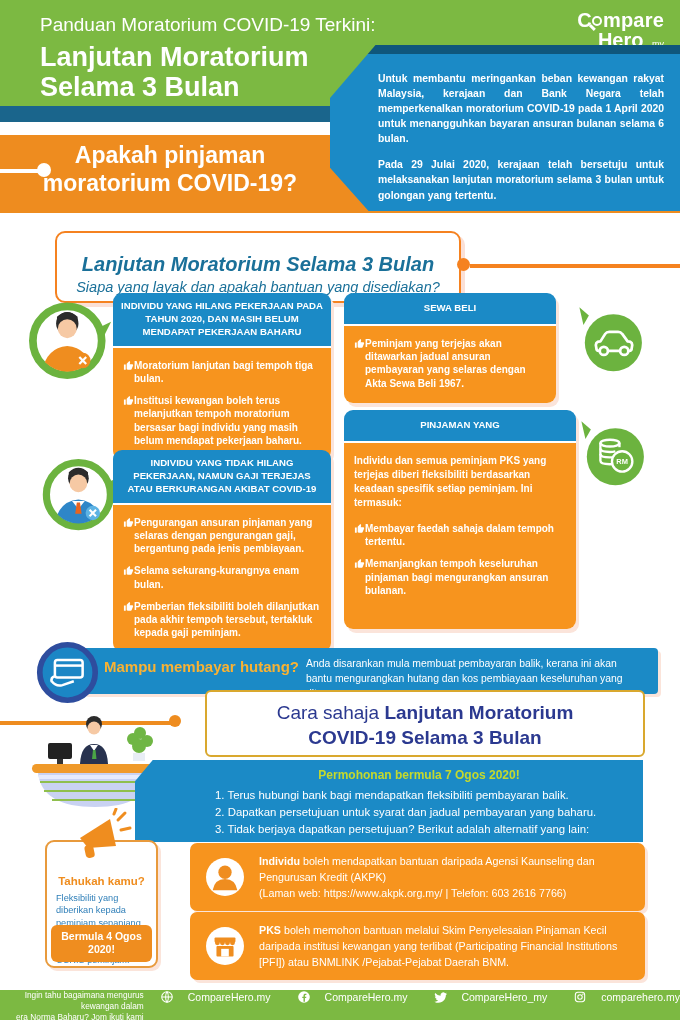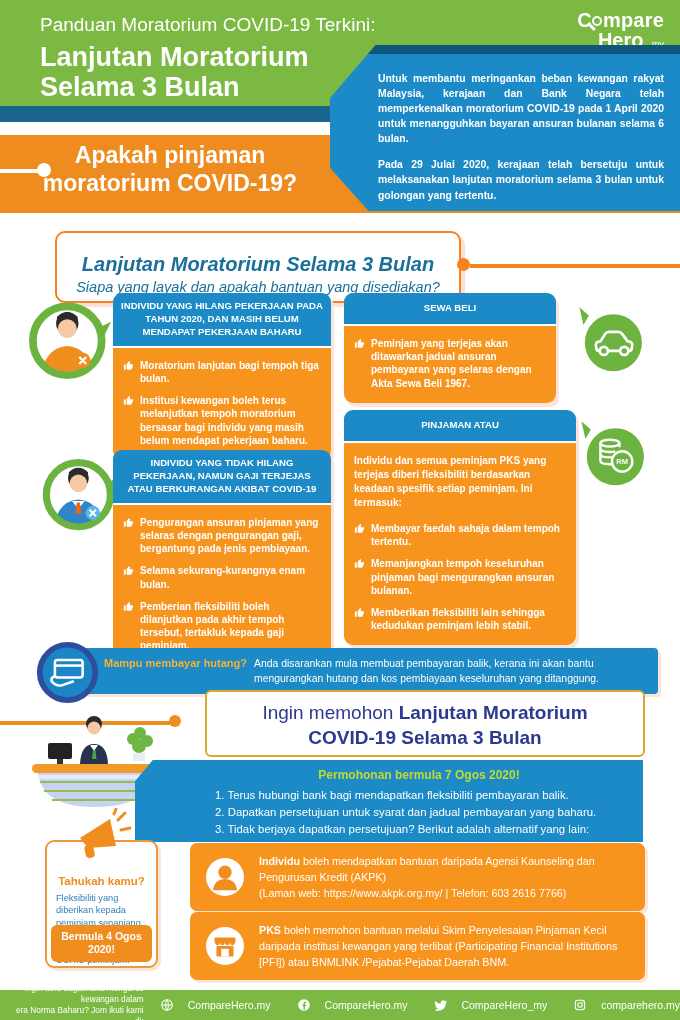--- a/index.html
+++ b/index.html
@@ -38,37 +38,37 @@
     text-align:center;color:#1a7099;box-shadow:4px 4px 0 #fbe0d6;padding-top:20px}
   .title-card .t{font-size:20px;font-weight:bold;font-style:italic}
   .title-card .s{font-size:14.5px;font-style:italic;margin-top:3px}
   .conn-orange1{left:470px;top:264px;width:210px;height:3.5px;background:#f58220}
   .dot-orange1{left:457px;top:258px;width:13px;height:13px;border-radius:50%;background:#f58220}
 
   .info-card{width:218px;box-shadow:3px 4px 0 #fbe4da;border-radius:9px}
   .info-card .hd{background:#1b8ac6;border-radius:9px 9px 0 0;padding:7px 8px;margin-bottom:2px;
     color:#fff;font-weight:bold;font-size:9.6px;line-height:1.35;text-align:center}
   .info-card .bd{background:#f7941e;border-radius:0 0 9px 9px;padding:11px 9px 4px 10px;color:#fff}
-  .bullet{display:flex;gap:6px;margin-bottom:9px;font-size:10px;font-weight:bold;line-height:1.32}
+  .bullet{display:flex;margin-bottom:9px;font-size:10px;font-weight:bold;line-height:1.32}
   .bullet svg{width:11px;height:11px;flex-shrink:0;margin-top:1px}
   .card-intro{font-size:10px;font-weight:bold;line-height:1.4;margin-bottom:12px}
 
   .cardL1{left:113px;top:293px}
   .cardL2{left:113px;top:450px}
   .cardR1{left:344px;top:293px;width:212px}
   .cardR2{left:344px;top:410px;width:232px}
   .cardR1 .bd{min-height:72px}
   .cardR2 .bd{min-height:186px}
 
   .bubble{pointer-events:none}
 
   
   .advice{left:82px;top:648px;width:576px;height:46px;background:#1b8ac6;border-radius:4px;
     display:flex;align-items:flex-start;padding:8px 14px 8px 22px;box-shadow:3px 3px 0 #fbe4da}
-  .advice .lbl{color:#f9b233;font-weight:bold;font-size:11px;white-space:nowrap;margin-right:7px;line-height:1.4}
+  .advice .lbl{color:#f9b233;font-weight:bold;font-size:15px;white-space:nowrap;margin-right:7px;line-height:1.4}
   .advice .txt{color:#fff;font-size:10.4px;line-height:1.45}
   .payicon{left:36px;top:641px;width:63px;height:63px;z-index:5}
 
   
   .apply-title{left:205px;top:690px;width:440px;height:67px;background:#fff;border:2.5px solid #d9a82e;border-radius:6px;
     text-align:center;color:#2b3990;font-size:19px;line-height:1.3;padding-top:9px}
   .apply-title b{font-weight:bold}
   .conn-orange2{left:0;top:721px;width:172px;height:3.5px;background:#ee8c1f}
   .dot-orange2{left:169px;top:715px;width:12px;height:12px;border-radius:50%;background:#ee8c1f}
   .deskart{left:30px;top:712px;width:130px;height:95px}
@@ -88,21 +88,21 @@
 
   .dyk{left:45px;top:840px;width:113px;height:128px;background:#fff;border:2.5px solid #e89a3c;border-radius:9px;
     box-shadow:3px 3px 0 #fbe4da}
   .dyk .t{margin-top:33px;text-align:center;color:#ef8d1f;font-weight:bold;font-size:11.5px}
   .dyk .b{margin-top:5px;padding:0 9px;color:#2f7fb8;font-size:9.2px;line-height:1.35}
   .dyk .f{position:absolute;left:4px;right:4px;bottom:4px;background:#ef8d1f;border-radius:6px;
     text-align:center;color:#fff;font-weight:bold;font-size:10.5px;line-height:1.3;padding:5px 2px}
   .mega{left:70px;top:808px;width:64px;height:52px;z-index:6}
 
   
-  .foot{left:0;top:990px;width:680px;height:30px;background:#7cb942;display:flex;align-items:center}
+  .foot{left:0;top:990px;width:680px;height:30px;background:#7cb942;display:flex;align-items:flex-start}
   .foot .prompt{width:196px;text-align:right;color:#fff;font-size:8.3px;line-height:1.35;margin-left:8px}
   .socials{display:flex;align-items:center;gap:26px;margin-left:16px}
   .soc{display:flex;align-items:center;gap:14px;color:#fff;font-size:10.5px}
   .soc svg{width:14px;height:14px}
 </style>
 </head>
 <body>
 
 <div class="page">
 
@@ -253,45 +253,39 @@
         <div class="bullet">
           <svg viewBox="0 0 24 24" fill="#fff">
             <path d="M2 10h4v11H2zM22 11c0-1.1-.9-2-2-2h-5.3l.8-3.8v-.3c0-.6-.2-1.2-.6-1.6L13.8 2 8.6 7.6c-.4.4-.6.9-.6 1.5V19c0 1.1.9 2 2 2h7.1c.8 0 1.5-.5 1.8-1.2l2.9-7c.1-.2.2-.5.2-.8v-2z"></path>
           </svg>
           <span>Pemberian fleksibiliti boleh dilanjutkan pada akhir tempoh tersebut, tertakluk kepada gaji peminjam.</span>
         </div>
       </div>
   </div>
 
   <div class="abs info-card cardR2">
-    <div class="hd" style="padding:9px 8px">PINJAMAN ATAU</div>
+    <div class="hd" style="padding:9px 8px">PINJAMAN YANG</div>
     <div class="bd">
       <div class="card-intro">Individu dan semua peminjam PKS yang terjejas diberi fleksibiliti berdasarkan keadaan spesifik setiap peminjam. Ini termasuk:</div>
       <div>
 
           <div class="bullet">
             <svg viewBox="0 0 24 24" fill="#fff">
               <path d="M2 10h4v11H2zM22 11c0-1.1-.9-2-2-2h-5.3l.8-3.8v-.3c0-.6-.2-1.2-.6-1.6L13.8 2 8.6 7.6c-.4.4-.6.9-.6 1.5V19c0 1.1.9 2 2 2h7.1c.8 0 1.5-.5 1.8-1.2l2.9-7c.1-.2.2-.5.2-.8v-2z"></path>
             </svg>
             <span>Membayar faedah sahaja dalam tempoh tertentu.</span>
           </div>
 
           <div class="bullet">
             <svg viewBox="0 0 24 24" fill="#fff">
               <path d="M2 10h4v11H2zM22 11c0-1.1-.9-2-2-2h-5.3l.8-3.8v-.3c0-.6-.2-1.2-.6-1.6L13.8 2 8.6 7.6c-.4.4-.6.9-.6 1.5V19c0 1.1.9 2 2 2h7.1c.8 0 1.5-.5 1.8-1.2l2.9-7c.1-.2.2-.5.2-.8v-2z"></path>
             </svg>
             <span>Memanjangkan tempoh keseluruhan pinjaman bagi mengurangkan ansuran bulanan.</span>
           </div>
 
-          <div class="bullet">
-            <svg viewBox="0 0 24 24" fill="#fff">
-              <path d="M2 10h4v11H2zM22 11c0-1.1-.9-2-2-2h-5.3l.8-3.8v-.3c0-.6-.2-1.2-.6-1.6L13.8 2 8.6 7.6c-.4.4-.6.9-.6 1.5V19c0 1.1.9 2 2 2h7.1c.8 0 1.5-.5 1.8-1.2l2.9-7c.1-.2.2-.5.2-.8v-2z"></path>
-            </svg>
-            <span>Memberikan fleksibiliti lain sehingga kedudukan peminjam lebih stabil.</span>
-          </div>
         </div>
     </div>
   </div>
 
   <div class="abs advice">
     <span class="lbl">Mampu membayar hutang?</span>
     <div class="txt">Anda disarankan mula membuat pembayaran balik, kerana ini akan bantu mengurangkan hutang dan kos pembiayaan keseluruhan yang ditanggung.</div>
   </div>
   <svg class="abs payicon" viewBox="0 0 100 100">
     <circle cx="50" cy="50" r="44" fill="#1b86c5" stroke="#2e4d9e" stroke-width="9"></circle>
@@ -299,21 +293,21 @@
       <rect x="30" y="30" width="44" height="28" rx="4"></rect>
       <path d="M30 39 h44"></path>
       <path d="M25 64 q7 9 17 6 l18 -6"></path>
       <path d="M30 56 q-7 2 -5 9"></path>
     </g>
   </svg>
 
   <div class="abs conn-orange2"></div>
   <div class="abs dot-orange2"></div>
   <div class="abs apply-title">
-    <div><span>Ingin memohon </span><b>Lanjutan Moratorium</b></div>
+    <div><span>Cara sahaja </span><b>Lanjutan Moratorium</b></div>
     <div><b>COVID-19 Selama 3 Bulan</b></div>
   </div>
 
   <svg class="abs deskart" viewBox="0 0 130 95">
     <g fill="#6fb644">
       <circle cx="103" cy="27" r="6"></circle>
         <circle cx="110" cy="21" r="6"></circle>
         <circle cx="117" cy="29" r="6"></circle>
         <circle cx="109" cy="34" r="7"></circle>
     </g>

